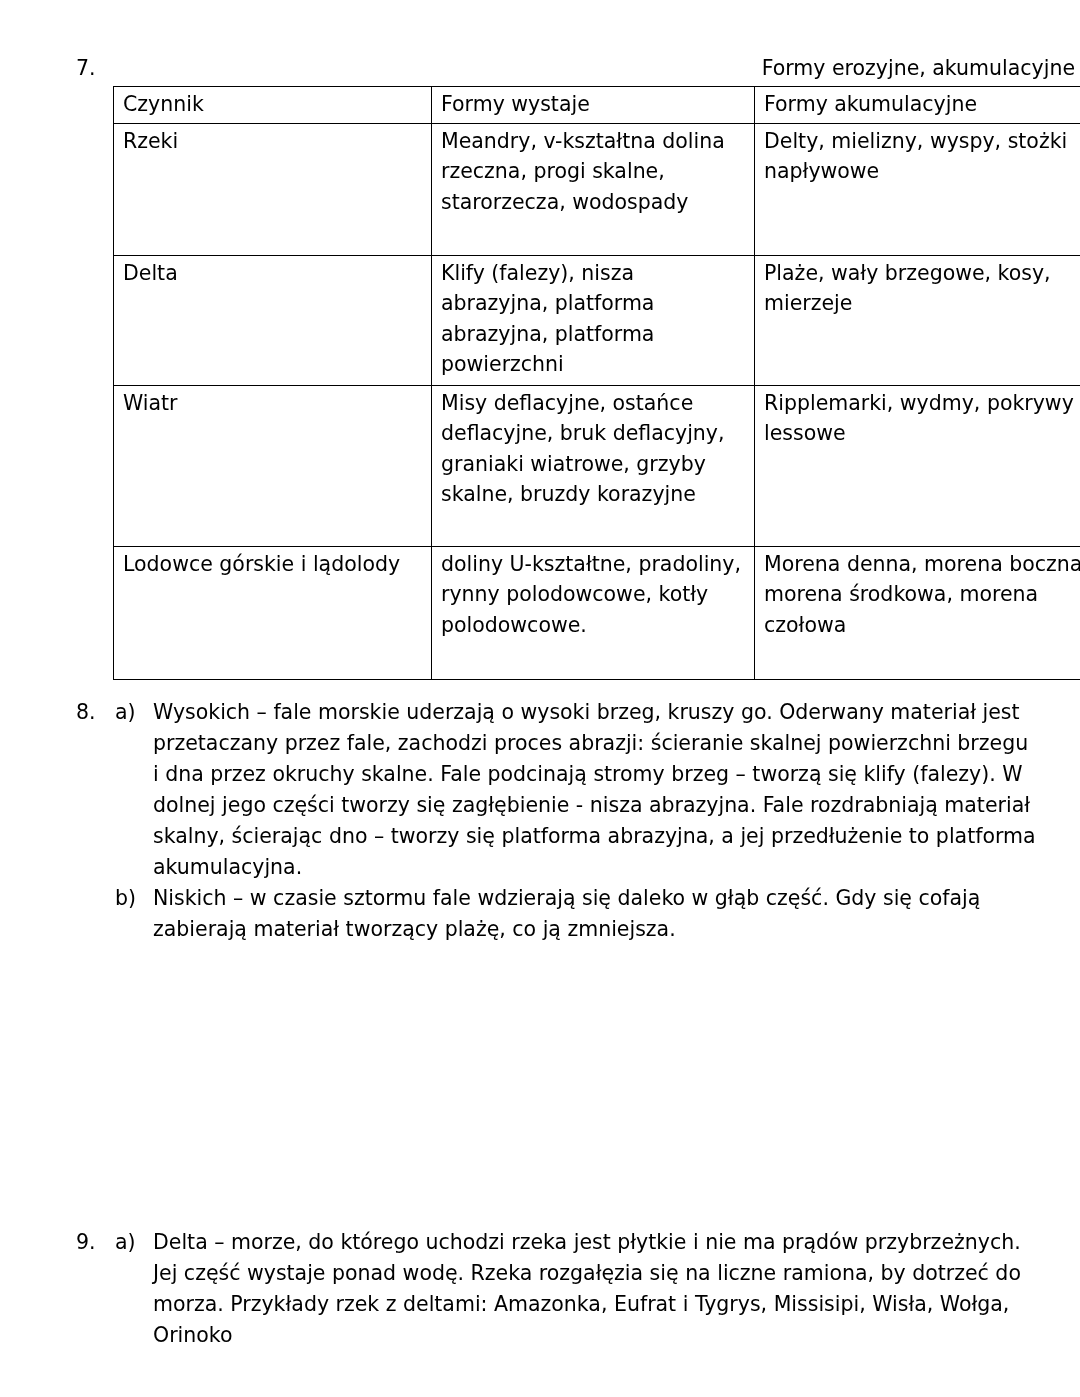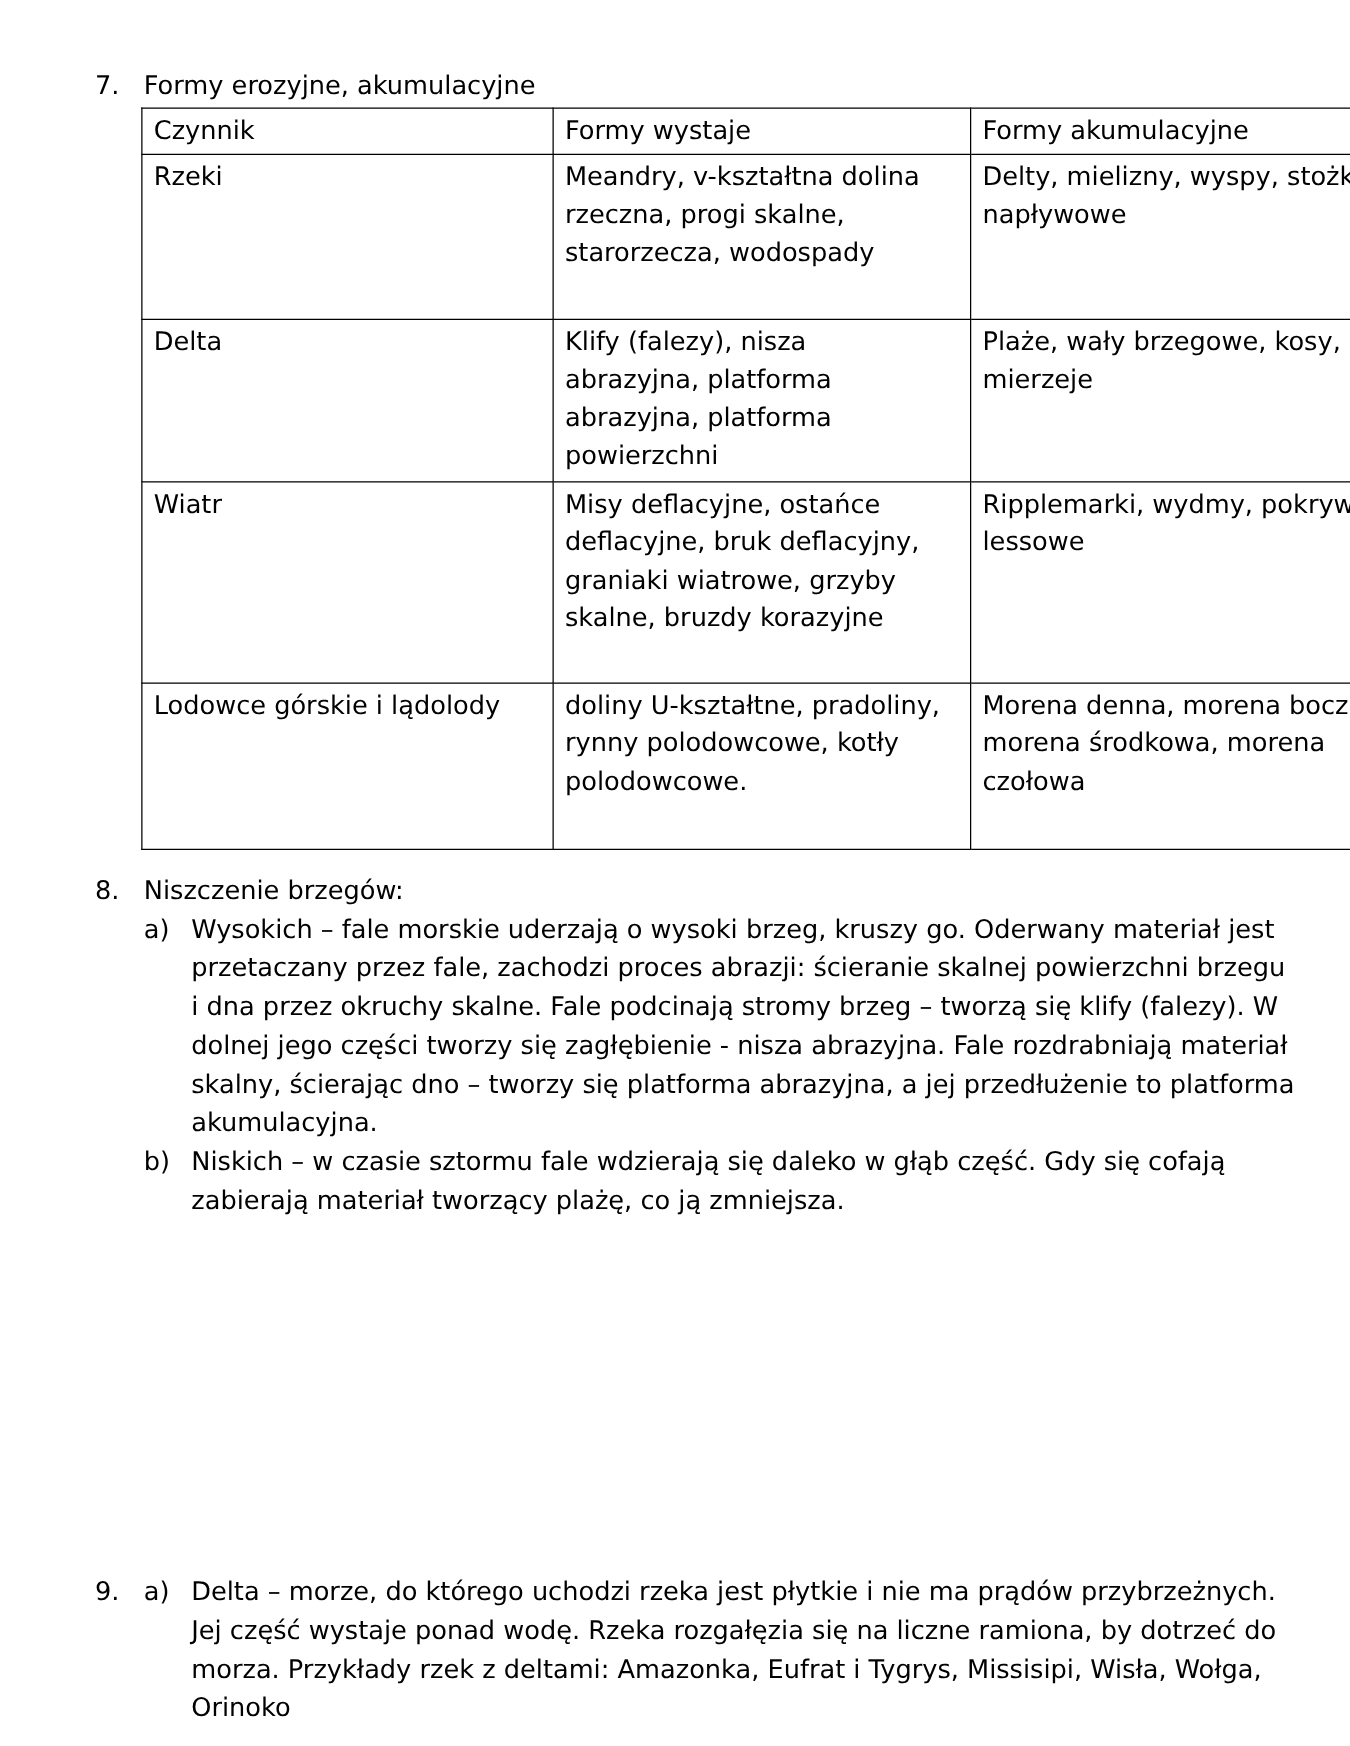--- a/index.html
+++ b/index.html
@@ -38,20 +38,21 @@
     position: absolute;
     left: 0px;
     top: 0;
     width: 30px;
     text-align: left;
     font-size: 20.5px;
     line-height: 31px;
   }
   .item-lvl1 > .lvl1-text {
     display: block;
+    text-align: right;
   }
 
   
   .list-lvl2 {
     margin: 0;
     padding: 0;
   }
   .item-lvl2 {
     position: relative;
     padding-left: 38px;      
@@ -77,21 +78,21 @@
     position: absolute;
     left: 113px;
     top: 86px;
     width: 942px;
     border-collapse: collapse;
     table-layout: fixed;
   }
   .forms-table td, .forms-table th {
     border: 1.4px solid #000000;
     vertical-align: top;
-    padding: 2px 19px 3px 9px;
+    padding: 2px 8px 3px 9px;
     font-size: 20.5px;
     line-height: 30.5px;
     font-weight: normal;
     text-align: left;
   }
   .col-a { width: 300px; }
   .col-b { width: 305px; }
   .col-c { width: 337px; }
   .r-1 td { height: 126px; }
   .r-2 td { height: 124px; }
@@ -138,21 +139,20 @@
       <tr class="r-4">
         <td class="col-a">Lodowce górskie i lądolody</td>
         <td class="col-b">doliny U-kształtne, pradoliny, rynny polodowcowe, kotły polodowcowe.</td>
         <td class="col-c">Morena denna, morena boczna, morena środkowa, morena czołowa</td>
       </tr>
     </tbody>
   </table>
 
   <div class="list-lvl1 item-lvl1" id="item8-wrap">
     <span class="marker">8.</span>
-    <span class="lvl1-text">Niszczenie brzegów:</span>
     <div class="list-lvl2">
       <div class="item-lvl2">
         <span class="marker">a)</span>
         <span class="lvl2-text">Wysokich – fale morskie uderzają o wysoki brzeg, kruszy go. Oderwany materiał jest przetaczany przez fale, zachodzi proces abrazji: ścieranie skalnej powierzchni brzegu i dna przez okruchy skalne. Fale podcinają stromy brzeg – tworzą się klify (falezy). W dolnej jego części tworzy się zagłębienie - nisza abrazyjna. Fale rozdrabniają materiał skalny, ścierając dno – tworzy się platforma abrazyjna, a jej przedłużenie to platforma akumulacyjna.</span>
       </div>
       <div class="item-lvl2">
         <span class="marker">b)</span>
         <span class="lvl2-text">Niskich – w czasie sztormu fale wdzierają się daleko w głąb część. Gdy się cofają zabierają materiał tworzący plażę, co ją zmniejsza.</span>
       </div>
     </div>

